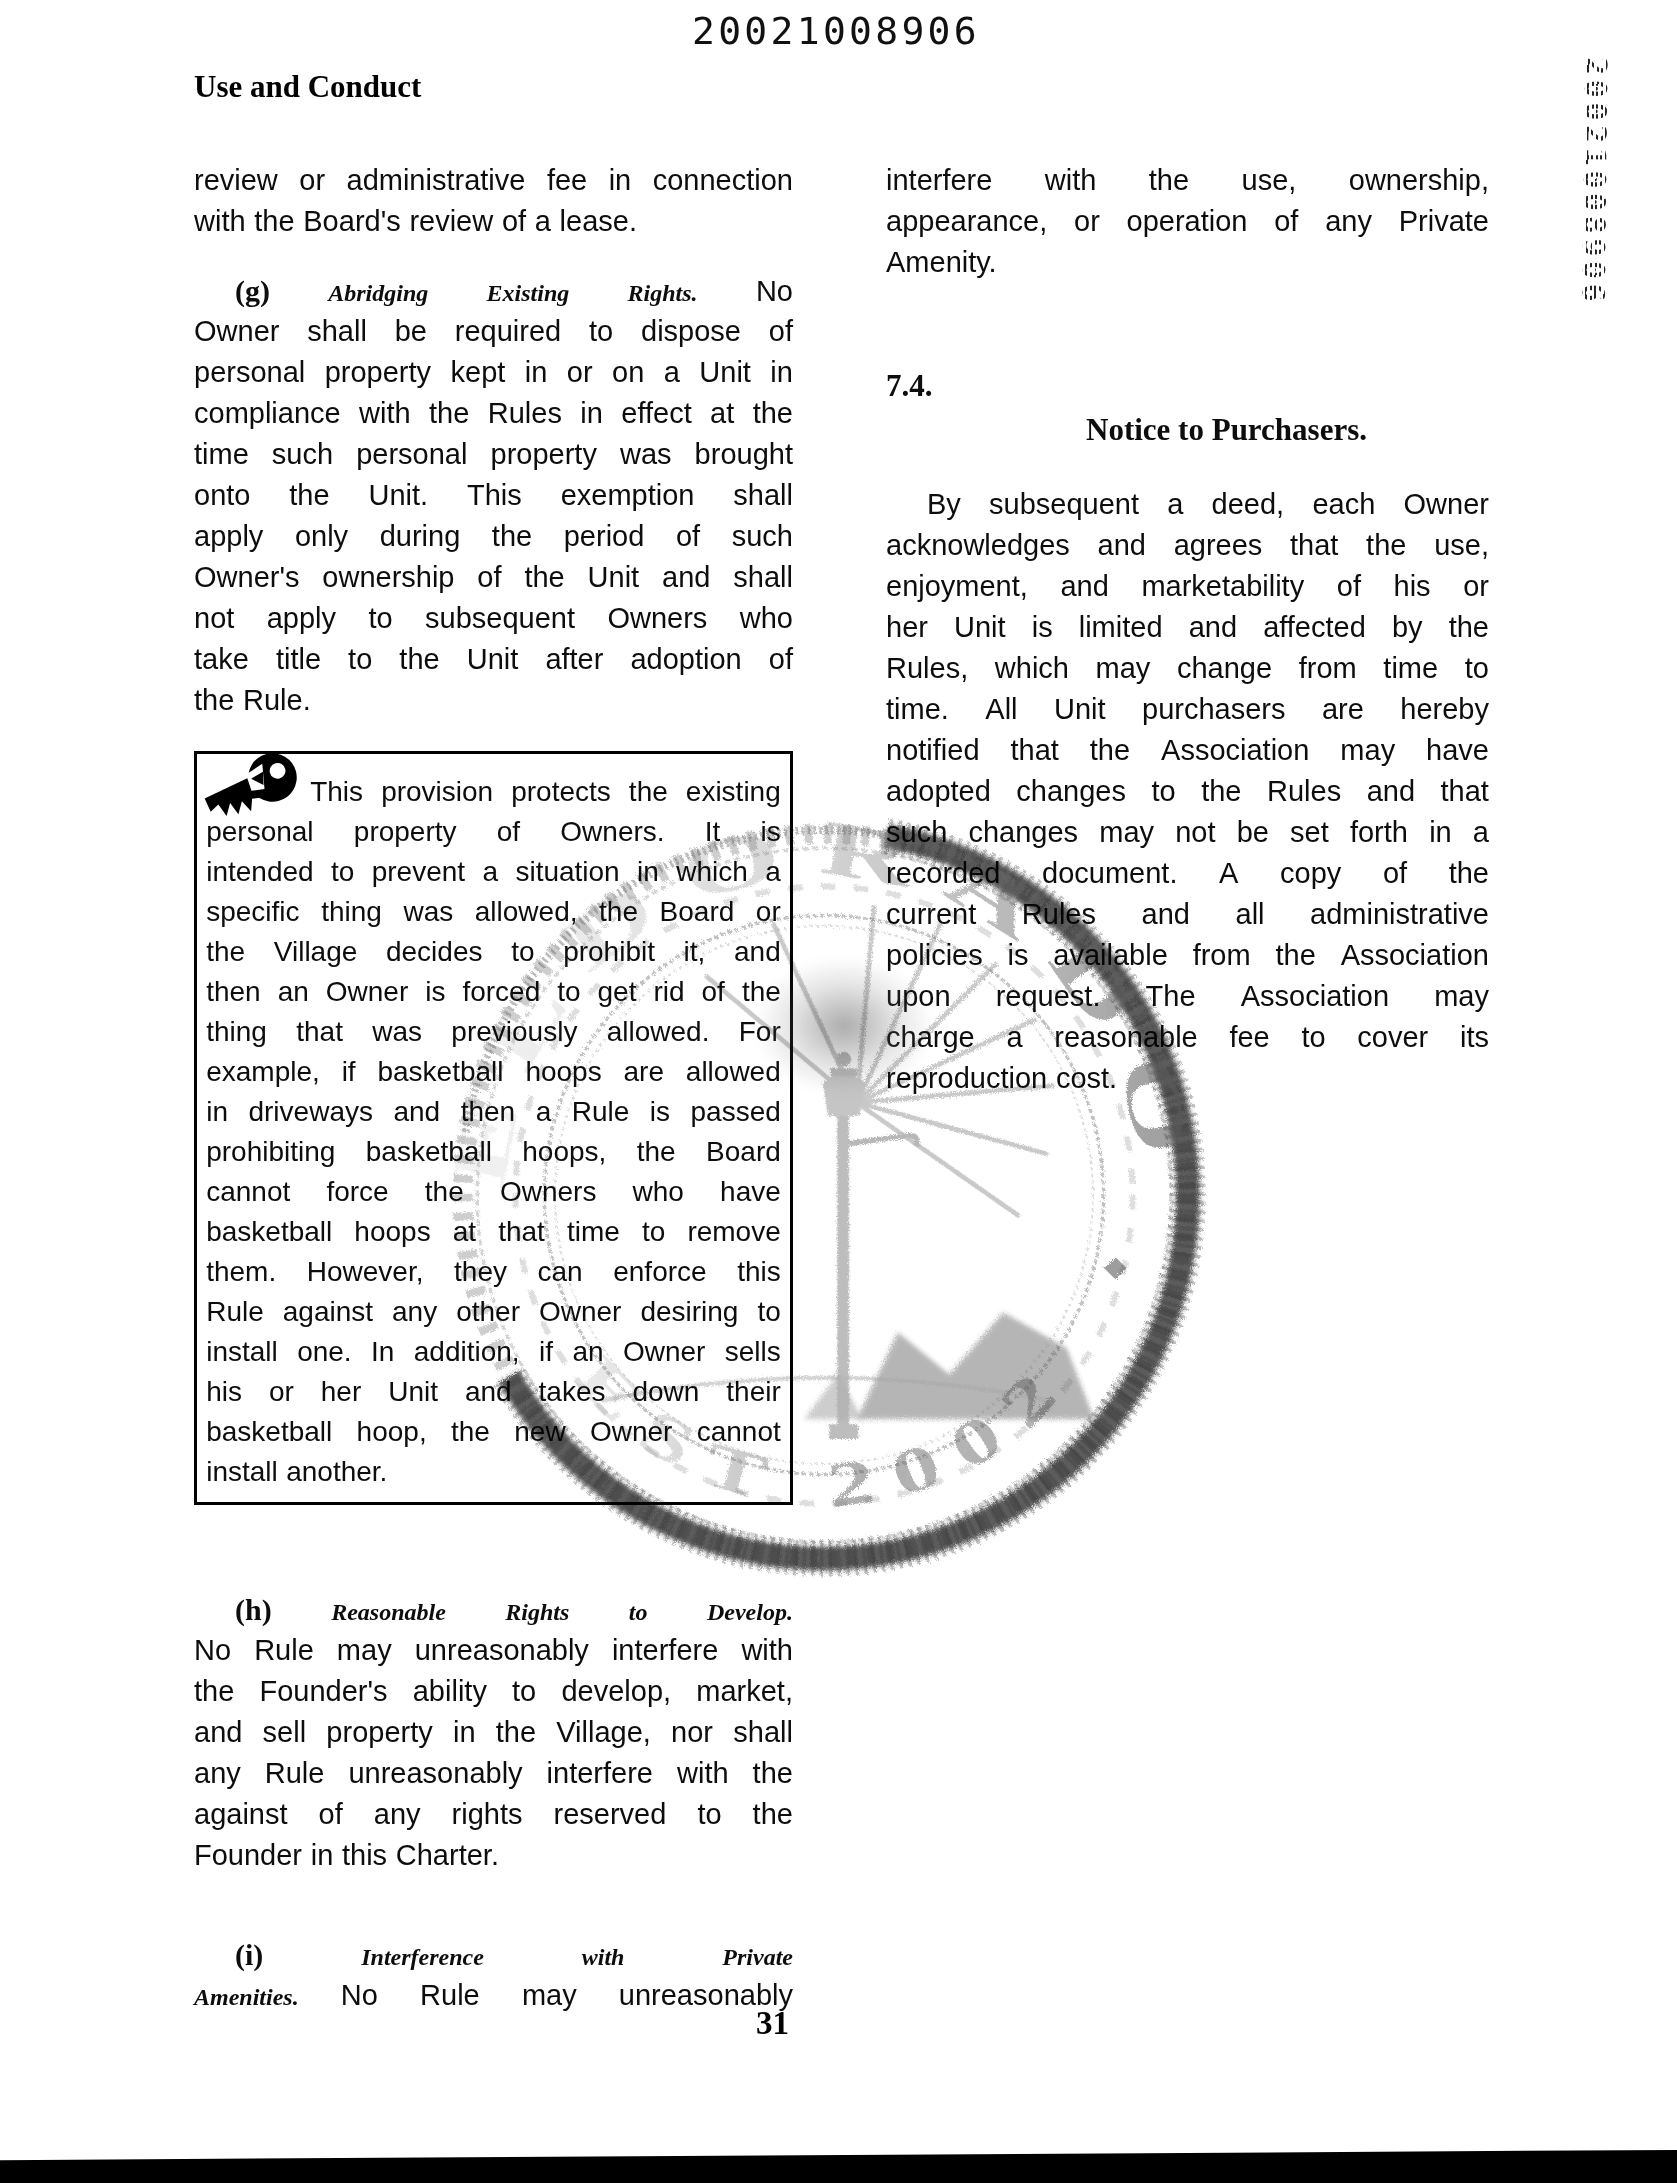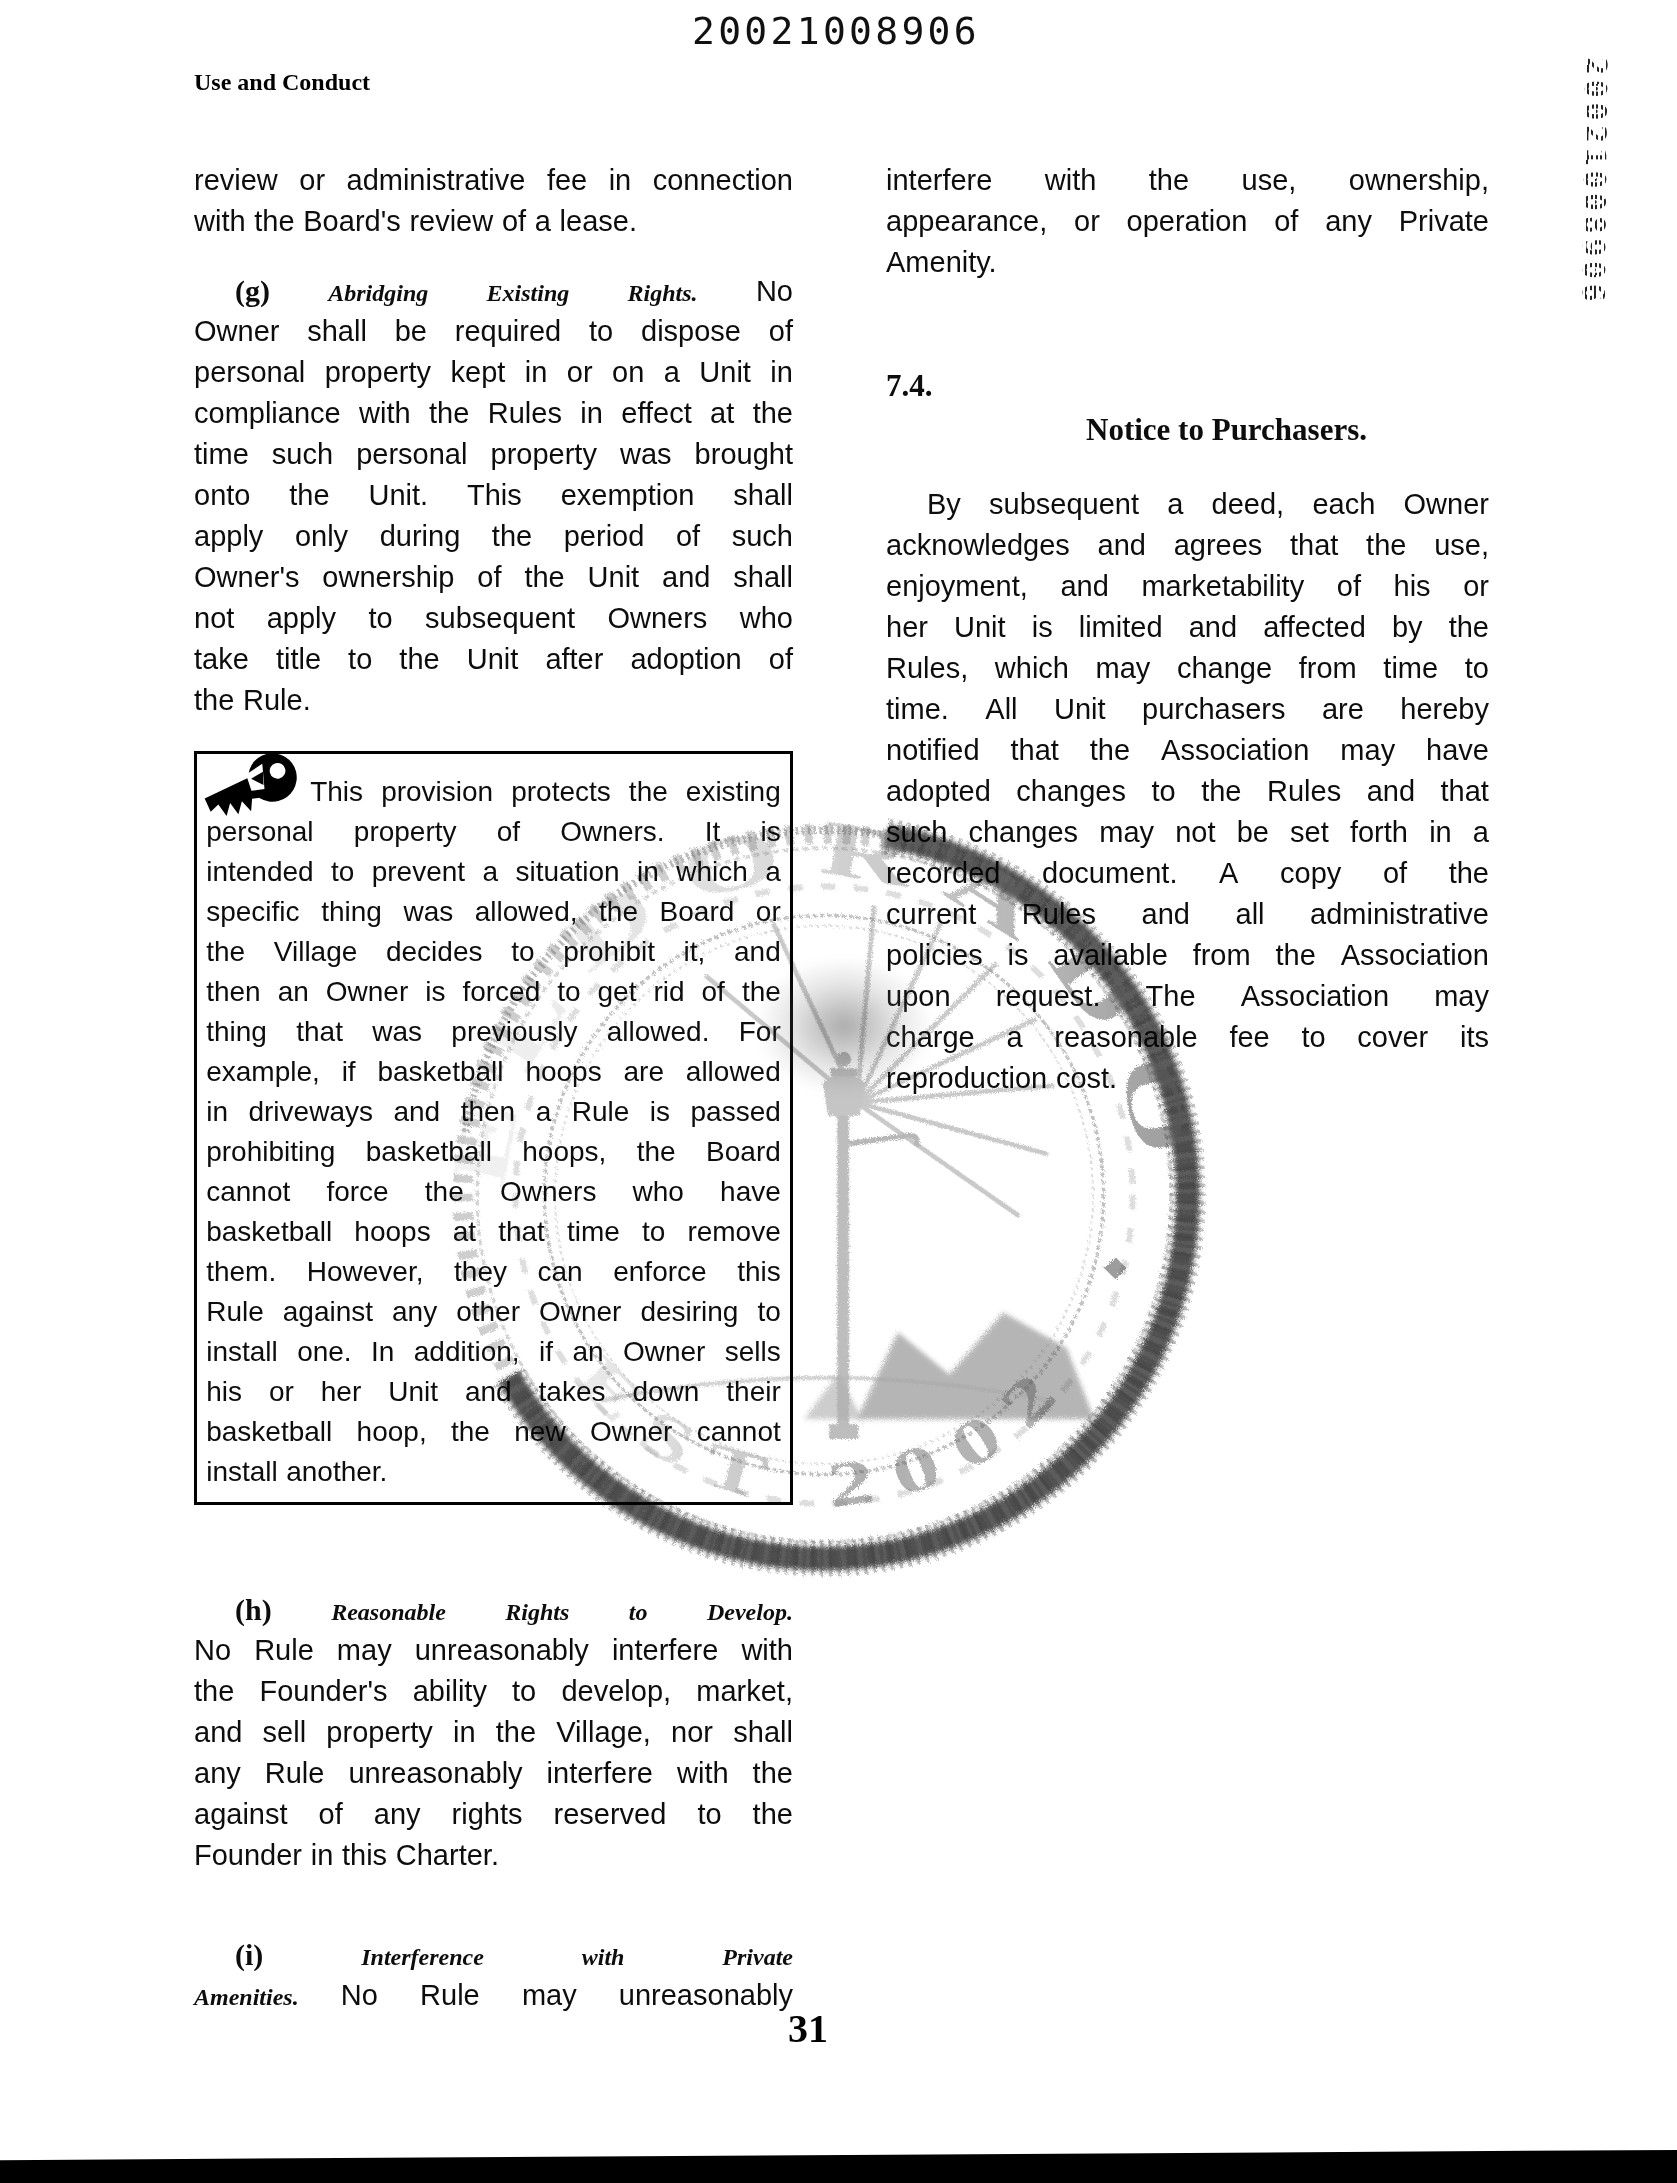--- a/index.html
+++ b/index.html
@@ -9,21 +9,21 @@
     -webkit-font-smoothing:antialiased;
   }
   
   .doc-number{
     position:absolute;top:9.2px;left:692px;
     font-family:"DejaVu Sans Mono",monospace;font-size:38px;letter-spacing:3.3px;
     color:#111;
   }
   .running-head{
     position:absolute;top:69px;left:194px;
-    font-family:"Liberation Serif",serif;font-weight:bold;font-size:24px;color:#000;
+    font-family:"Liberation Serif",serif;font-weight:bold;font-size:31px;color:#000;
   }
   .side-mark{
     position:absolute;top:57px;left:1577px;height:264px;
     writing-mode:vertical-rl;
     font-family:"DejaVu Sans Mono",monospace;font-weight:bold;font-size:30px;letter-spacing:4.6px;
     color:transparent;
     background:repeating-linear-gradient(90deg,#000 0 2px,rgba(0,0,0,0) 2px 4.6px);
     -webkit-background-clip:text;background-clip:text;
     opacity:.85;transform:rotate(.6deg);
   }
@@ -50,22 +50,22 @@
   .sec-head .row{display:flex;}
   .sec-head .num{width:78px;flex:0 0 auto;}
   .sec-head .cont{padding-left:78px;text-align:center;}
   
   .stamp{
     position:absolute;left:435px;top:806px;width:778px;height:778px;
     mix-blend-mode:multiply;opacity:.92;pointer-events:none;
   }
   
   .page-number{
-    position:absolute;left:788px;top:2005px;
-    font-family:"Liberation Serif",serif;font-weight:bold;font-size:40px;color:#000;
+    position:absolute;left:756px;top:2005px;
+    font-family:"Liberation Serif",serif;font-weight:bold;font-size:33px;color:#000;
   }
   .smudge{
     position:absolute;left:755px;top:957px;width:178px;height:138px;
     background:radial-gradient(closest-side,rgba(70,70,70,.45),rgba(110,110,110,.18) 60%,rgba(0,0,0,0));
     filter:blur(4px);
   }
   .scan-bar{
     position:absolute;left:-13px;bottom:-9.2px;width:1714px;height:37px;background:#000;
     transform:rotate(-0.35deg);
   }

